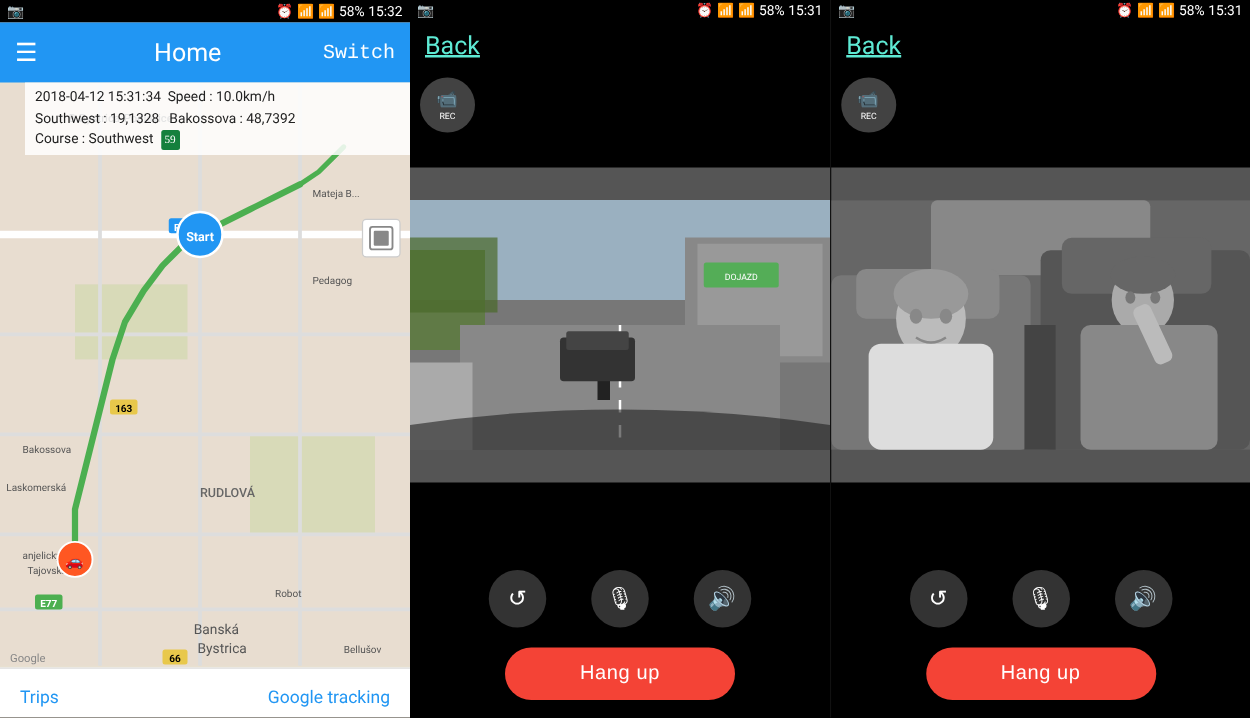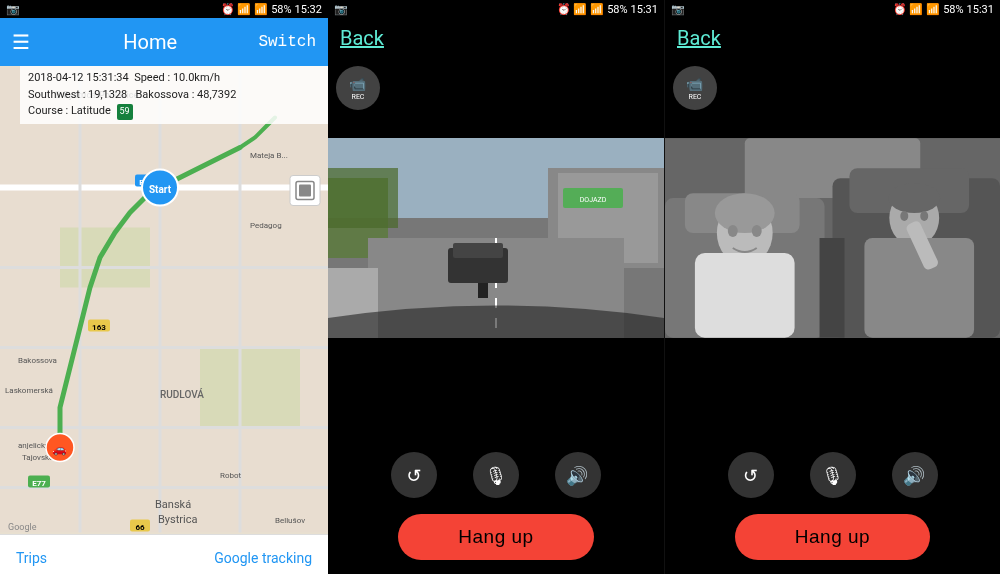--- a/index.html
+++ b/index.html
@@ -154,21 +154,21 @@
     }
     .rec-icon-cam { font-size: 14px; }
 
     .video-black-top {
       background: #000;
       height: 80px;
     }
 
     .video-image {
       width: 100%;
-      height: 200px;
+      height: 252px;
       background: #555;
       position: relative;
       overflow: hidden;
     }
 
     .video-black-bottom {
       background: #000;
       height: 60px;
     }
 
@@ -196,39 +196,40 @@
 
     .hangup-row {
       display: flex;
       justify-content: center;
       padding: 8px 0 14px;
       background: #000;
     }
 
     .hangup-btn {
       background: #F44336;
-      color: #000000;
+      color: #ffffff;
       border: none;
       border-radius: 24px;
       padding: 12px 60px;
-      font-size: 19px;
+      font-size: 16px;
       font-weight: 500;
       cursor: pointer;
       letter-spacing: 0.5px;
     }
 
     
     .speed-badge {
       display: inline-block;
       background: #15803d;
       color: #fff;
       font-size: 9px;
       padding: 1px 3px;
       border-radius: 2px;
       margin-left: 3px;
+      font-family: Liberation Serif, serif;
     }
   </style>
 </head>
 <body>
 
 <div class="panel-map">
 
   <div class="status-bar">
     <span>📷</span>
     <div class="icons">
@@ -249,21 +250,21 @@
   <div class="info-bar">
     <div>
       <span>2018-04-12 15:31:34</span>&nbsp;
       <span>Speed :</span>&nbsp;<span>10.0km/h</span>
     </div>
     <div>
       <span>Southwest :</span>&nbsp;<span>19,1328</span>&nbsp;&nbsp;
       <span>Bakossova :</span>&nbsp;<span>48,7392</span>
     </div>
     <div>
-      <span>Course :</span>&nbsp;<span>Latitude</span>
+      <span>Course :</span>&nbsp;<span>Southwest</span>
       <span class="speed-badge">59</span>
     </div>
   </div>
 
   <div class="map-area">
     <svg class="map-svg" viewBox="0 0 328 465" xmlns="http://www.w3.org/2000/svg">
 
       <rect width="328" height="465" fill="#e8e0d0"></rect>
 
       <rect x="0" y="0" width="328" height="465" fill="#e8ddd0"></rect>

